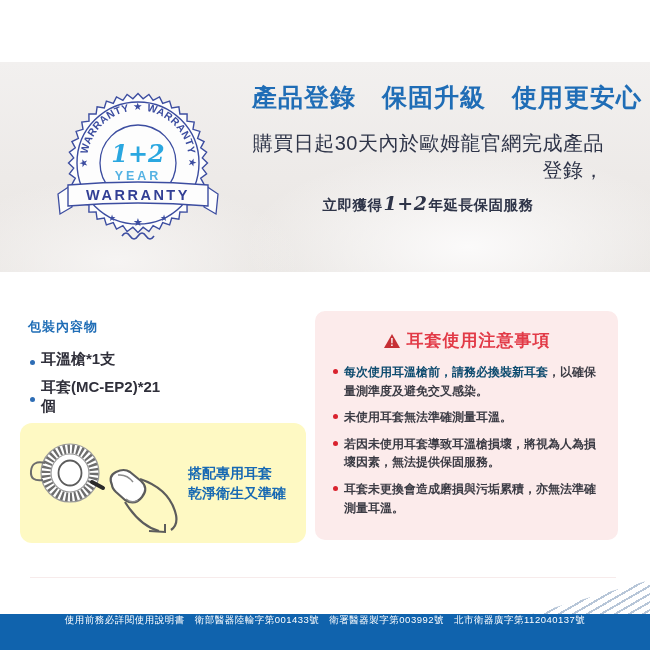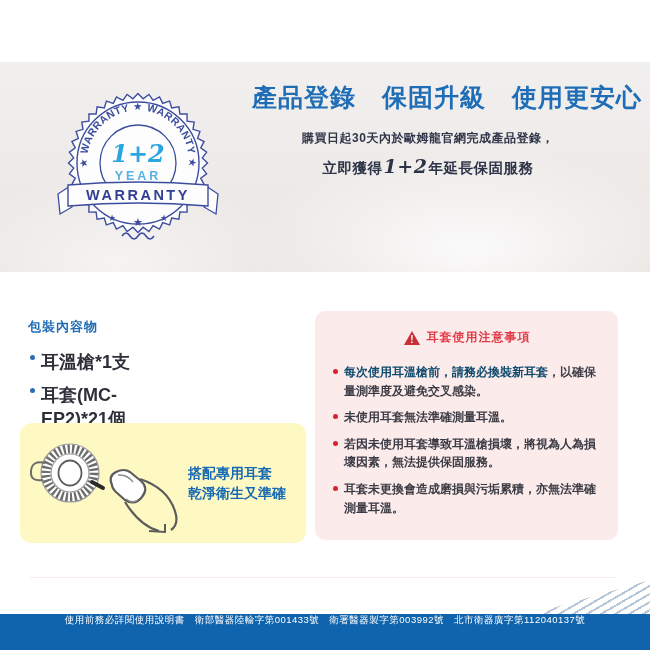--- a/index.html
+++ b/index.html
@@ -7,44 +7,44 @@
         font-family:"Liberation Sans","DejaVu Sans",sans-serif;}
 
   
   .hero{position:absolute;left:0;top:62px;width:650px;height:210px;
         background:
           radial-gradient(ellipse 320px 140px at 72% 88%, #fbfafa 0%, rgba(251,250,249,0) 70%),
           radial-gradient(ellipse 260px 120px at 18% 95%, #f6f4f3 0%, rgba(246,244,243,0) 70%),
           linear-gradient(180deg,#f2f0ef 0%,#edeae8 55%,#e9e6e3 100%);}
   .hero-text{position:absolute;left:252px;top:19px;width:352px;text-align:center;}
   .hero-title{margin:0;font-size:25px;font-weight:bold;color:#1f6db6;letter-spacing:1px;white-space:nowrap;}
-  .hero-sub1{margin:16px 0 0 0;font-size:12px;font-weight:bold;color:#2e3448;letter-spacing:.5px;}
+  .hero-sub1{margin:16px 0 0 0;font-size:20px;font-weight:normal;color:#2e3448;letter-spacing:.5px;text-align:right;}
   .hero-sub2{margin:8px 0 0 0;font-size:14.5px;font-weight:bold;color:#2e3448;letter-spacing:.5px;}
   .hero-sub2 .num{font-family:"DejaVu Serif","Liberation Serif",serif;font-style:italic;
                   font-size:19px;color:#2e3448;padding:0 1px;}
   .badge-wrap{position:absolute;left:50px;top:28px;width:172px;height:152px;}
 
   
   .content{position:absolute;left:0;top:272px;width:650px;height:342px;background:#ffffff;}
   .pkg-heading{position:absolute;left:28px;top:46px;margin:0;font-size:13px;font-weight:bold;color:#1f6db6;letter-spacing:1px;}
   .pkg-list{position:absolute;top:78px;margin:0;padding:0;list-style:none;}
   .pkg-col1{left:30px;width:140px;}
   .pkg-col2{left:166px;width:150px;}
-  .pkg-list li{display:flex;align-items:flex-start;margin-bottom:9px;font-size:18px;color:#2f2f3a;font-weight:bold;}
+  .pkg-list li{display:flex;align-items:center;margin-bottom:9px;font-size:15px;color:#2f2f3a;font-weight:bold;}
   .dot{width:5px;height:5px;border-radius:50%;margin:5px 6px 0 0;flex:0 0 auto;}
   .dot-blue{background:#2e6db5;}
   .dot-red{background:#d9222e;}
 
   .illus-card{position:absolute;left:20px;top:151px;width:286px;height:120px;background:#fef9c3;border-radius:12px;}
   .illus-svg{position:absolute;left:8px;top:6px;}
   .illus-caption{position:absolute;left:168px;top:40px;font-size:14px;font-weight:bold;color:#1769b3;line-height:1.45;}
 
   .notice-panel{position:absolute;left:315px;top:39px;width:303px;height:229px;background:#fcebeb;border-radius:10px;}
   .notice-head{position:absolute;left:0;top:18px;width:100%;display:flex;justify-content:center;align-items:center;gap:6px;}
-  .notice-title{font-size:12px;font-weight:bold;color:#e23a47;letter-spacing:1px;}
+  .notice-title{font-size:17px;font-weight:bold;color:#e23a47;letter-spacing:1px;}
   .notice-list{position:absolute;left:18px;top:52px;width:270px;margin:0;padding:0;list-style:none;}
   .notice-list li{display:flex;align-items:flex-start;font-size:12px;color:#3b3b44;line-height:1.55;margin-bottom:8px;font-weight:bold;}
   .notice-list .dot{margin-top:6px;}
   .hl{color:#0c4a6e;}
 
   .divider{position:absolute;left:30px;top:305px;width:586px;height:1px;background:#f3e2e2;opacity:.7;}
 
   .stripes{position:absolute;right:0;top:580px;width:118px;height:34px;
            background:repeating-linear-gradient(150deg,#b7c6d8 0 2px,rgba(255,255,255,0) 2px 7px);
            clip-path:polygon(100% 0,0 100%,100% 100%);}

